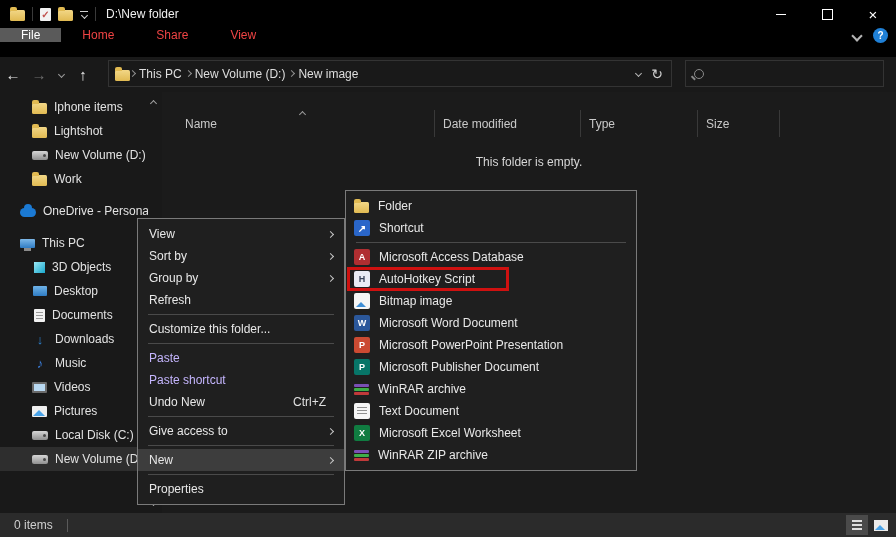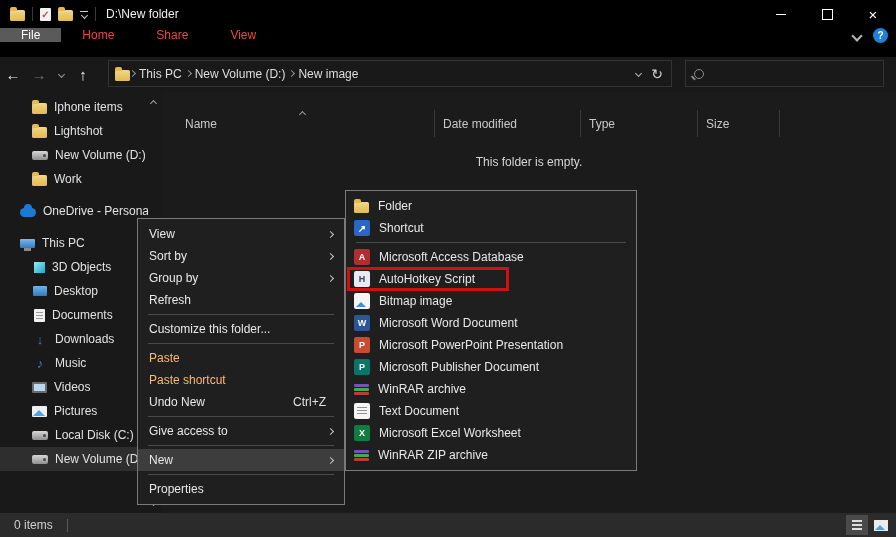--- a/index.html
+++ b/index.html
@@ -73,21 +73,21 @@
   .vt-list{width:10px;height:11px;display:flex;flex-direction:column;gap:2px;}
   .vt-list i{display:block;height:2px;background:#dedede;}
   .vt-pic{width:14px;height:11px;background:#ececec;position:relative;}
   .vt-pic::before{content:"";position:absolute;left:1px;bottom:1px;border-left:5px solid transparent;border-right:5px solid transparent;border-bottom:5px solid #4aa3e8;}
   
   .menu{position:absolute;background:#1f1f1f;border:1px solid #7a7a7a;padding:4px 0;box-sizing:border-box;z-index:10;}
   #ctx-menu{left:137px;top:218px;width:208px;}
   #new-submenu{left:345px;top:190px;width:292px;z-index:11;}
   .menu-item{height:22px;display:flex;align-items:center;padding:0 8px 0 11px;color:#e8e8e8;position:relative;}
   .menu-item.hl{background:#3d3d3d;}
-  .menu-item.disabled{color:#fdba74;}
+  .menu-item.disabled{color:#c4b5fd;}
   .menu-item .lbl{flex:1;white-space:nowrap;}
   .menu-item .shortcut{margin-right:10px;color:#e0e0e0;}
   .menu-item .chev{color:#c5c5c5;margin-right:3px;}
   .menu-sep{height:1px;background:#4a4a4a;margin:3px 10px;}
   .sub-item{padding-left:8px;gap:9px;}
   .redbox{position:absolute;left:1px;top:-1px;width:162px;height:24px;border:3px solid #cf1110;box-sizing:border-box;pointer-events:none;}
   
   .icon{display:inline-block;position:relative;flex:none;}
   .icon-folder{width:15px;height:11px;background:linear-gradient(#f2d787,#e1ba52);border-radius:1.5px;margin-top:3px;}
   .icon-folder::before{content:"";position:absolute;top:-3px;left:0;width:7px;height:4px;background:#e1ba52;border-radius:2px 2px 0 0;}

